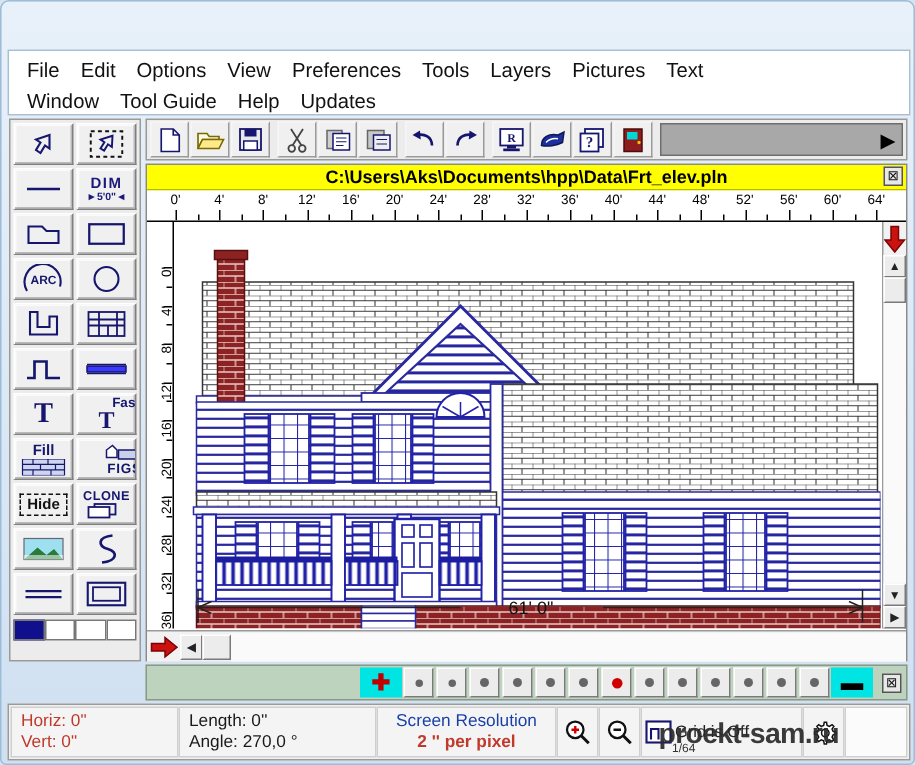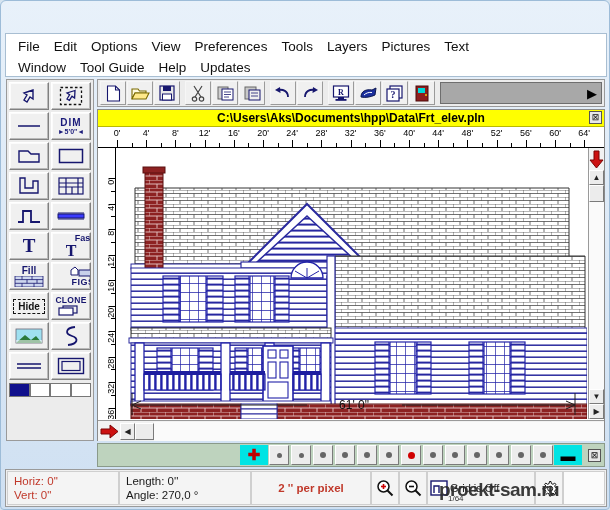--- a/index.html
+++ b/index.html
@@ -314,20 +314,33 @@
             <path d="M3 15 L3 4 L12 4 L15 7 L23 7 L23 15 Z" fill="none" stroke="#16166e" stroke-width="1.4"></path>
           </svg>
       </div>
       <div class="tbtn">
         <svg width="28" height="18" viewBox="0 0 28 18">
             <rect x="2.5" y="2.5" width="23" height="13" fill="none" stroke="#16166e" stroke-width="1.5"></rect>
           </svg>
       </div>
     </div>
 
+    <div class="trow">
+      <div class="tbtn">
+        <svg width="30" height="20" viewBox="0 0 30 20">
+            <path d="M4 18 A12 12 0 1 1 26 15" fill="none" stroke="#16166e" stroke-width="1.4"></path>
+            <text x="15" y="13" font-size="8" font-family="Liberation Sans" text-anchor="middle" fill="#16166e" font-weight="bold">ARC</text>
+          </svg>
+      </div>
+      <div class="tbtn">
+        <svg width="20" height="20" viewBox="0 0 20 20">
+            <circle cx="10" cy="10" r="8" fill="none" stroke="#16166e" stroke-width="1.4"></circle>
+          </svg>
+      </div>
+    </div>
 
     <div class="trow">
       <div class="tbtn">
         <svg width="26" height="20" viewBox="0 0 26 20">
             <path d="M4 2 L4 17 L22 17 L22 5 L17 5 L17 12 L9 12 L9 2 Z" fill="none" stroke="#16166e" stroke-width="1.4"></path>
           </svg>
       </div>
       <div class="tbtn">
         <svg width="28" height="20" viewBox="0 0 28 20">
             <rect x="2" y="2" width="24" height="16" fill="none" stroke="#16166e" stroke-width="1.2"></rect>
@@ -894,20 +907,21 @@
       <div class="sline dark">
         <span>Length:</span>
         <span>0''</span>
       </div>
       <div class="sline dark">
         <span>Angle:</span>
         <span>270,0 °</span>
       </div>
     </div>
     <div class="spanel" id="respanel">
+      <div class="sline blue">Screen Resolution</div>
       <div class="sline red" style="font-weight:bold;">2 '' per pixel</div>
     </div>
     <div class="sbtnbox">
       <svg width="18" height="18" viewBox="0 0 18 18">
           <circle cx="7.5" cy="7.5" r="5.5" fill="#fff" stroke="#111" stroke-width="1.5"></circle>
           <line x1="11.5" y1="11.5" x2="16.5" y2="16.5" stroke="#111" stroke-width="2"></line>
           <line x1="5" y1="7.5" x2="10" y2="7.5" stroke="#c00" stroke-width="1.6"></line>
           <line x1="7.5" y1="5" x2="7.5" y2="10" stroke="#c00" stroke-width="1.6"></line>
         </svg>
     </div>

